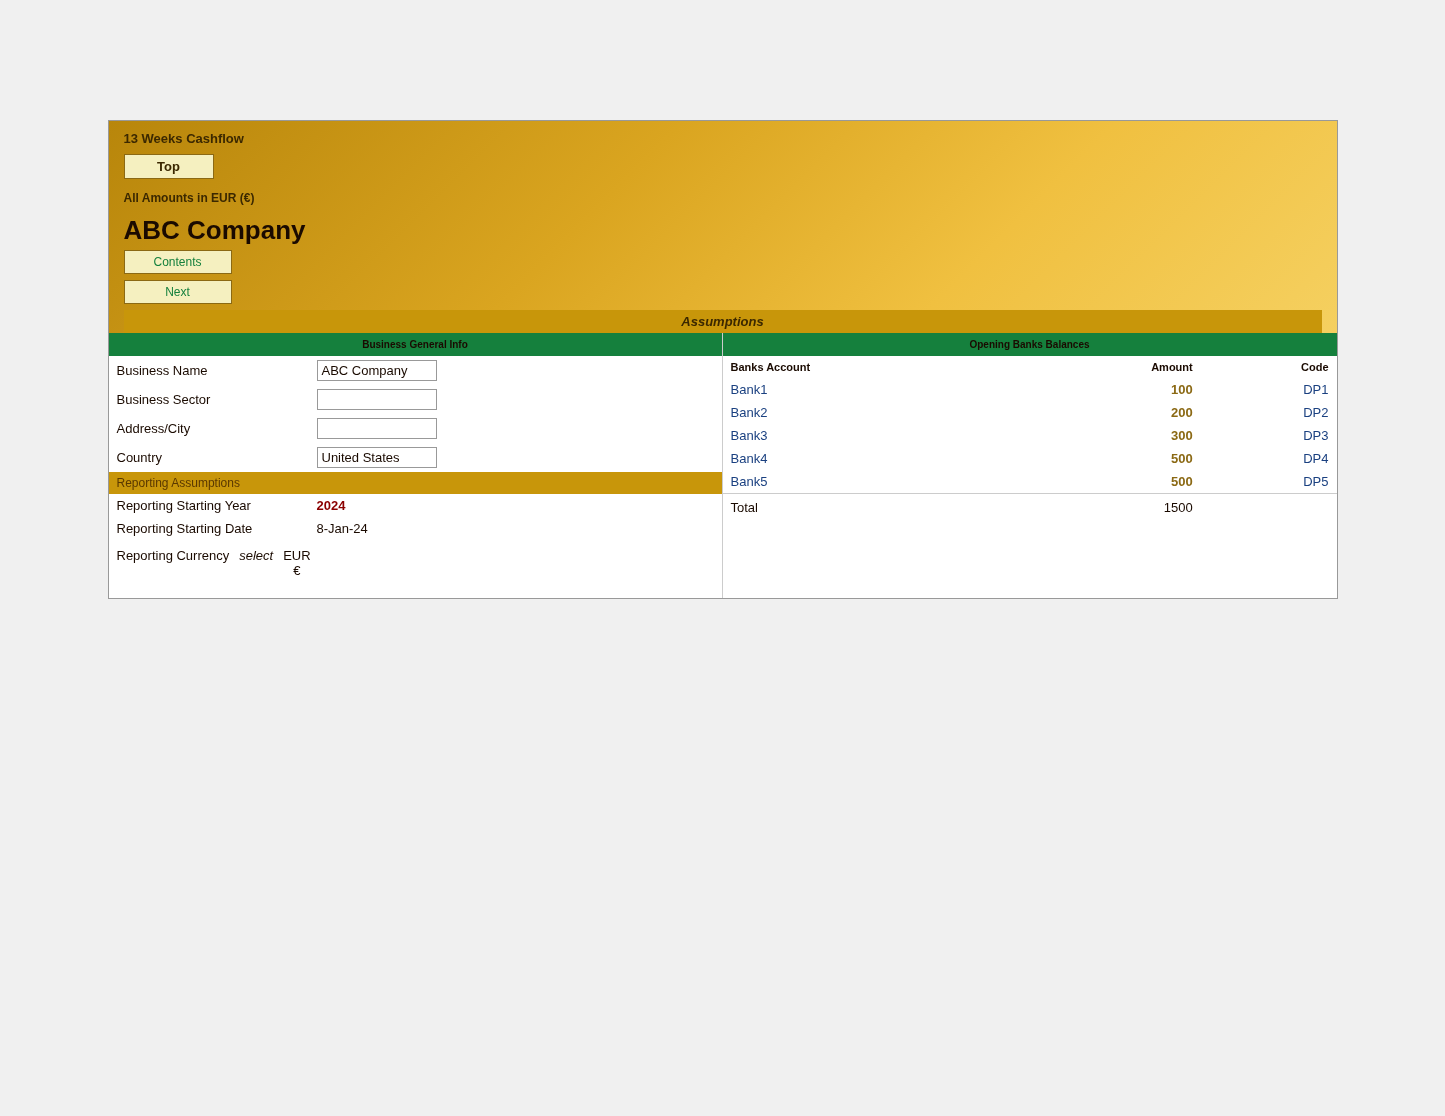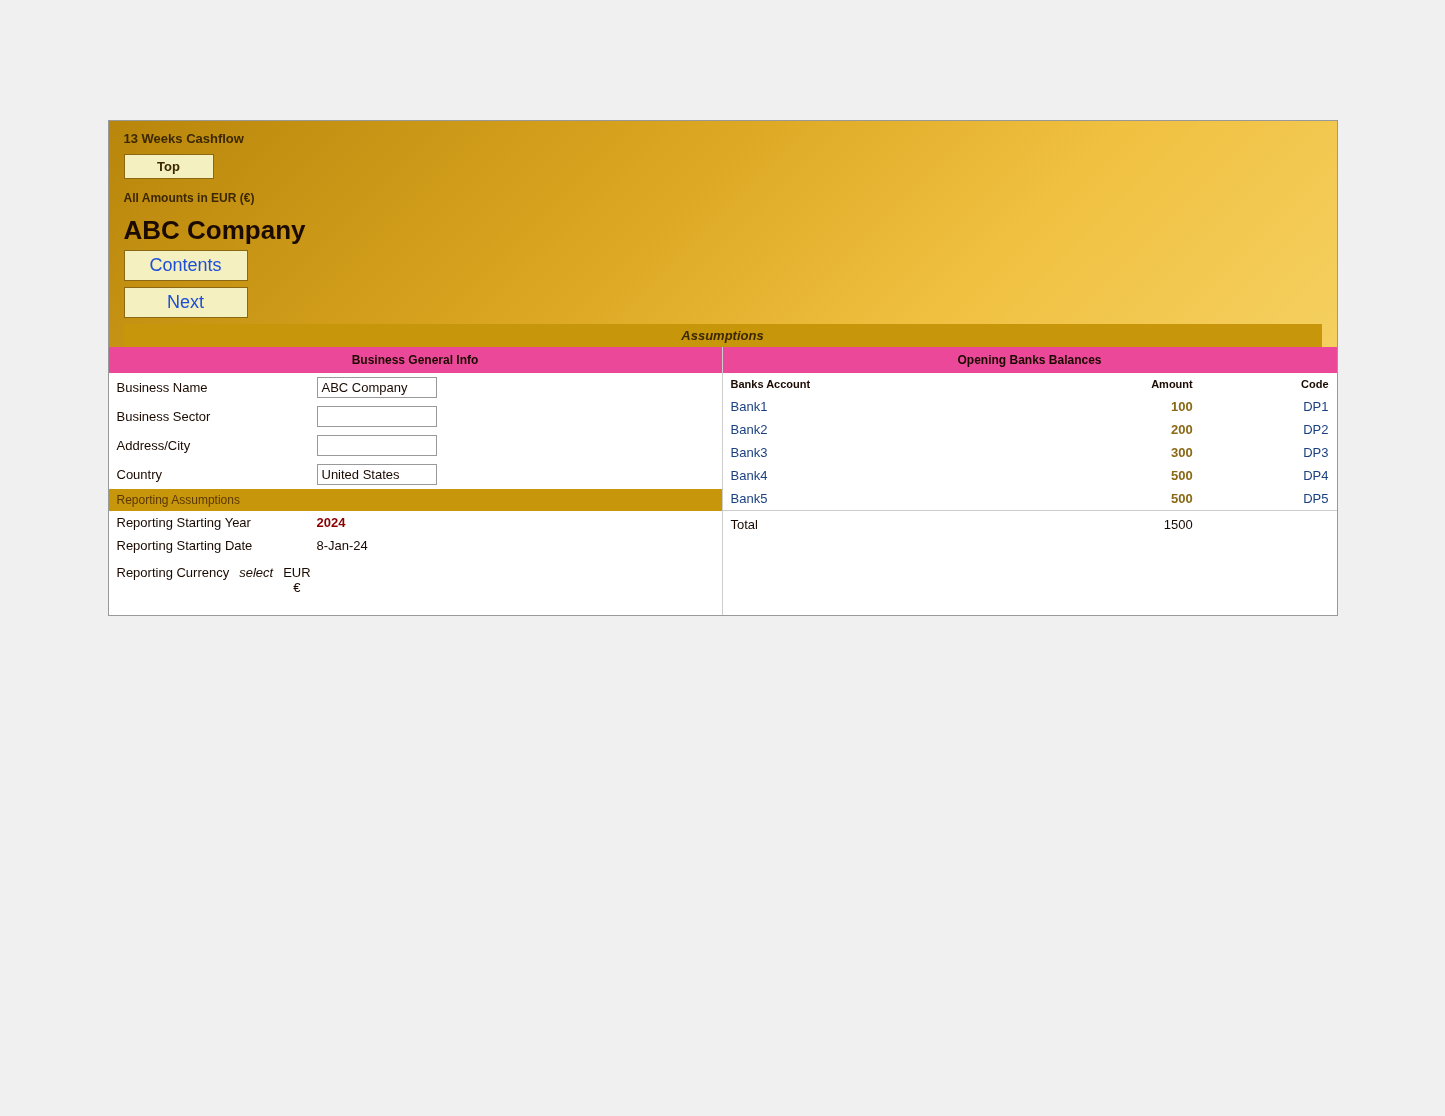--- a/index.html
+++ b/index.html
@@ -74,24 +74,24 @@
       display: flex;
       flex-direction: column;
       gap: 6px;
       align-items: flex-start;
       padding-top: 4px;
     }
     .nav-button {
       background: #f5f0c0;
       border: 1px solid #8b6914;
       padding: 4px 18px;
-      font-size: 18px;
-      color: #1d4ed8;
+      font-size: 12px;
+      color: #15803d;
       cursor: pointer;
-      width: 124px;
+      width: 108px;
       text-align: center;
     }
     
     .assumptions-bar {
       background: #c8960a;
       text-align: center;
       padding: 4px;
       color: #3b2800;
       font-weight: bold;
       font-size: 13px;
@@ -103,25 +103,25 @@
       display: flex;
       width: 100%;
     }
     
     .left-panel {
       width: 50%;
       border-right: 1px solid #ccc;
       padding-bottom: 20px;
     }
     .section-header {
-      background: #ec4899;
+      background: #15803d;
       text-align: center;
       padding: 6px 4px;
       font-weight: bold;
-      font-size: 12px;
+      font-size: 10px;
       color: #1a0a00;
     }
     .info-table {
       width: 100%;
       border-collapse: collapse;
     }
     .info-table td {
       padding: 4px 8px;
       font-size: 13px;
     }

